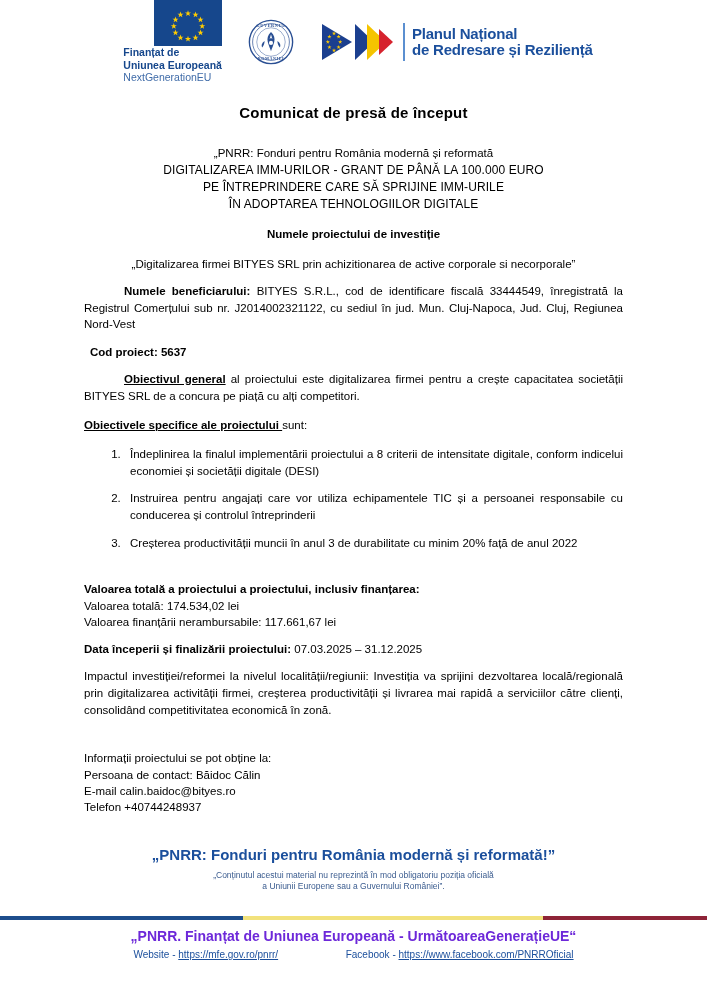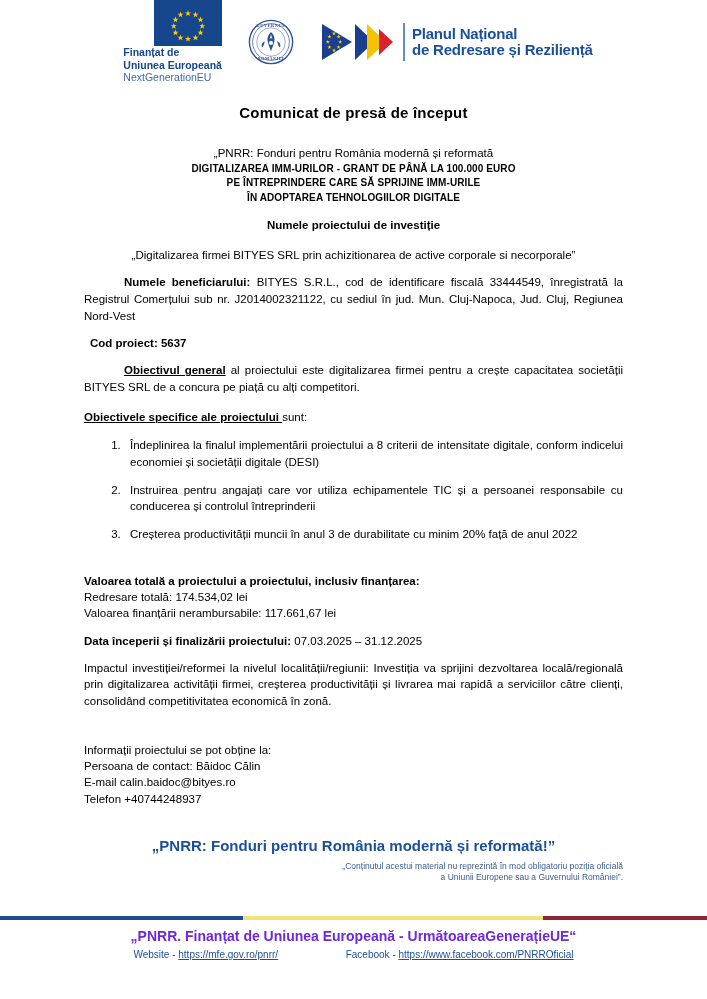--- a/index.html
+++ b/index.html
@@ -117,22 +117,22 @@
     text-align: center;
     margin-top: 24px;
     line-height: 1.45;
   }
   .subtitle-block .st-normal {
     font-size: 11.5px;
     font-weight: normal;
     display: block;
   }
   .subtitle-block .st-bold {
-    font-size: 10px;
-    font-weight: bold;
+    font-size: 12px;
+    font-weight: normal;
     display: block;
     letter-spacing: 0.1px;
   }
 
   .center-bold {
     text-align: center;
     font-size: 11.5px;
     font-weight: bold;
     margin-top: 14px;
   }
@@ -191,21 +191,21 @@
 
   
   .slogan {
     text-align: center;
     font-size: 15px;
     font-weight: bold;
     color: #1b4f9c;
     margin-top: 30px;
   }
   .disclaimer {
-    text-align: right;
+    text-align: center;
     font-size: 8.5px;
     color: #3b5c8f;
     line-height: 1.35;
     margin-top: 7px;
   }
 
   
   .tricolor {
     position: absolute;
     left: 0;
@@ -336,21 +336,21 @@
   <p class="just"><span class="bu">Obiectivele specifice ale proiectului </span><span>sunt:</span></p>
 
   <ol class="obiective">
     <li>Îndeplinirea la finalul implementării proiectului a 8 criterii de intensitate digitale, conform indicelui economiei și societății digitale (DESI)</li>
     <li>Instruirea pentru angajați care vor utiliza echipamentele TIC și a persoanei responsabile cu conducerea și controlul întreprinderii</li>
     <li>Creșterea productivității muncii în anul 3 de durabilitate cu minim 20% față de anul 2022</li>
   </ol>
 
   <div class="values-block">
     <div class="line b">Valoarea totală a proiectului a proiectului, inclusiv finanțarea:</div>
-    <div class="line">Redresare totală: 174.534,02 lei</div>
+    <div class="line">Valoarea totală: 174.534,02 lei</div>
     <div class="line">Valoarea finanțării nerambursabile: 117.661,67 lei</div>
   </div>
 
   <div class="date-line"><span class="b">Data începerii și finalizării proiectului:</span><span> 07.03.2025 – 31.12.2025</span></div>
 
   <p class="just">Impactul investiției/reformei la nivelul localității/regiunii: Investiția va sprijini dezvoltarea locală/regională prin digitalizarea activității firmei, creșterea productivității și livrarea mai rapidă a serviciilor către clienți, consolidând competitivitatea economică în zonă.</p>
 
   <div class="contact-block">
     <div class="line">Informații proiectului se pot obține la:</div>
     <div class="line">Persoana de contact: Băidoc Călin</div>

